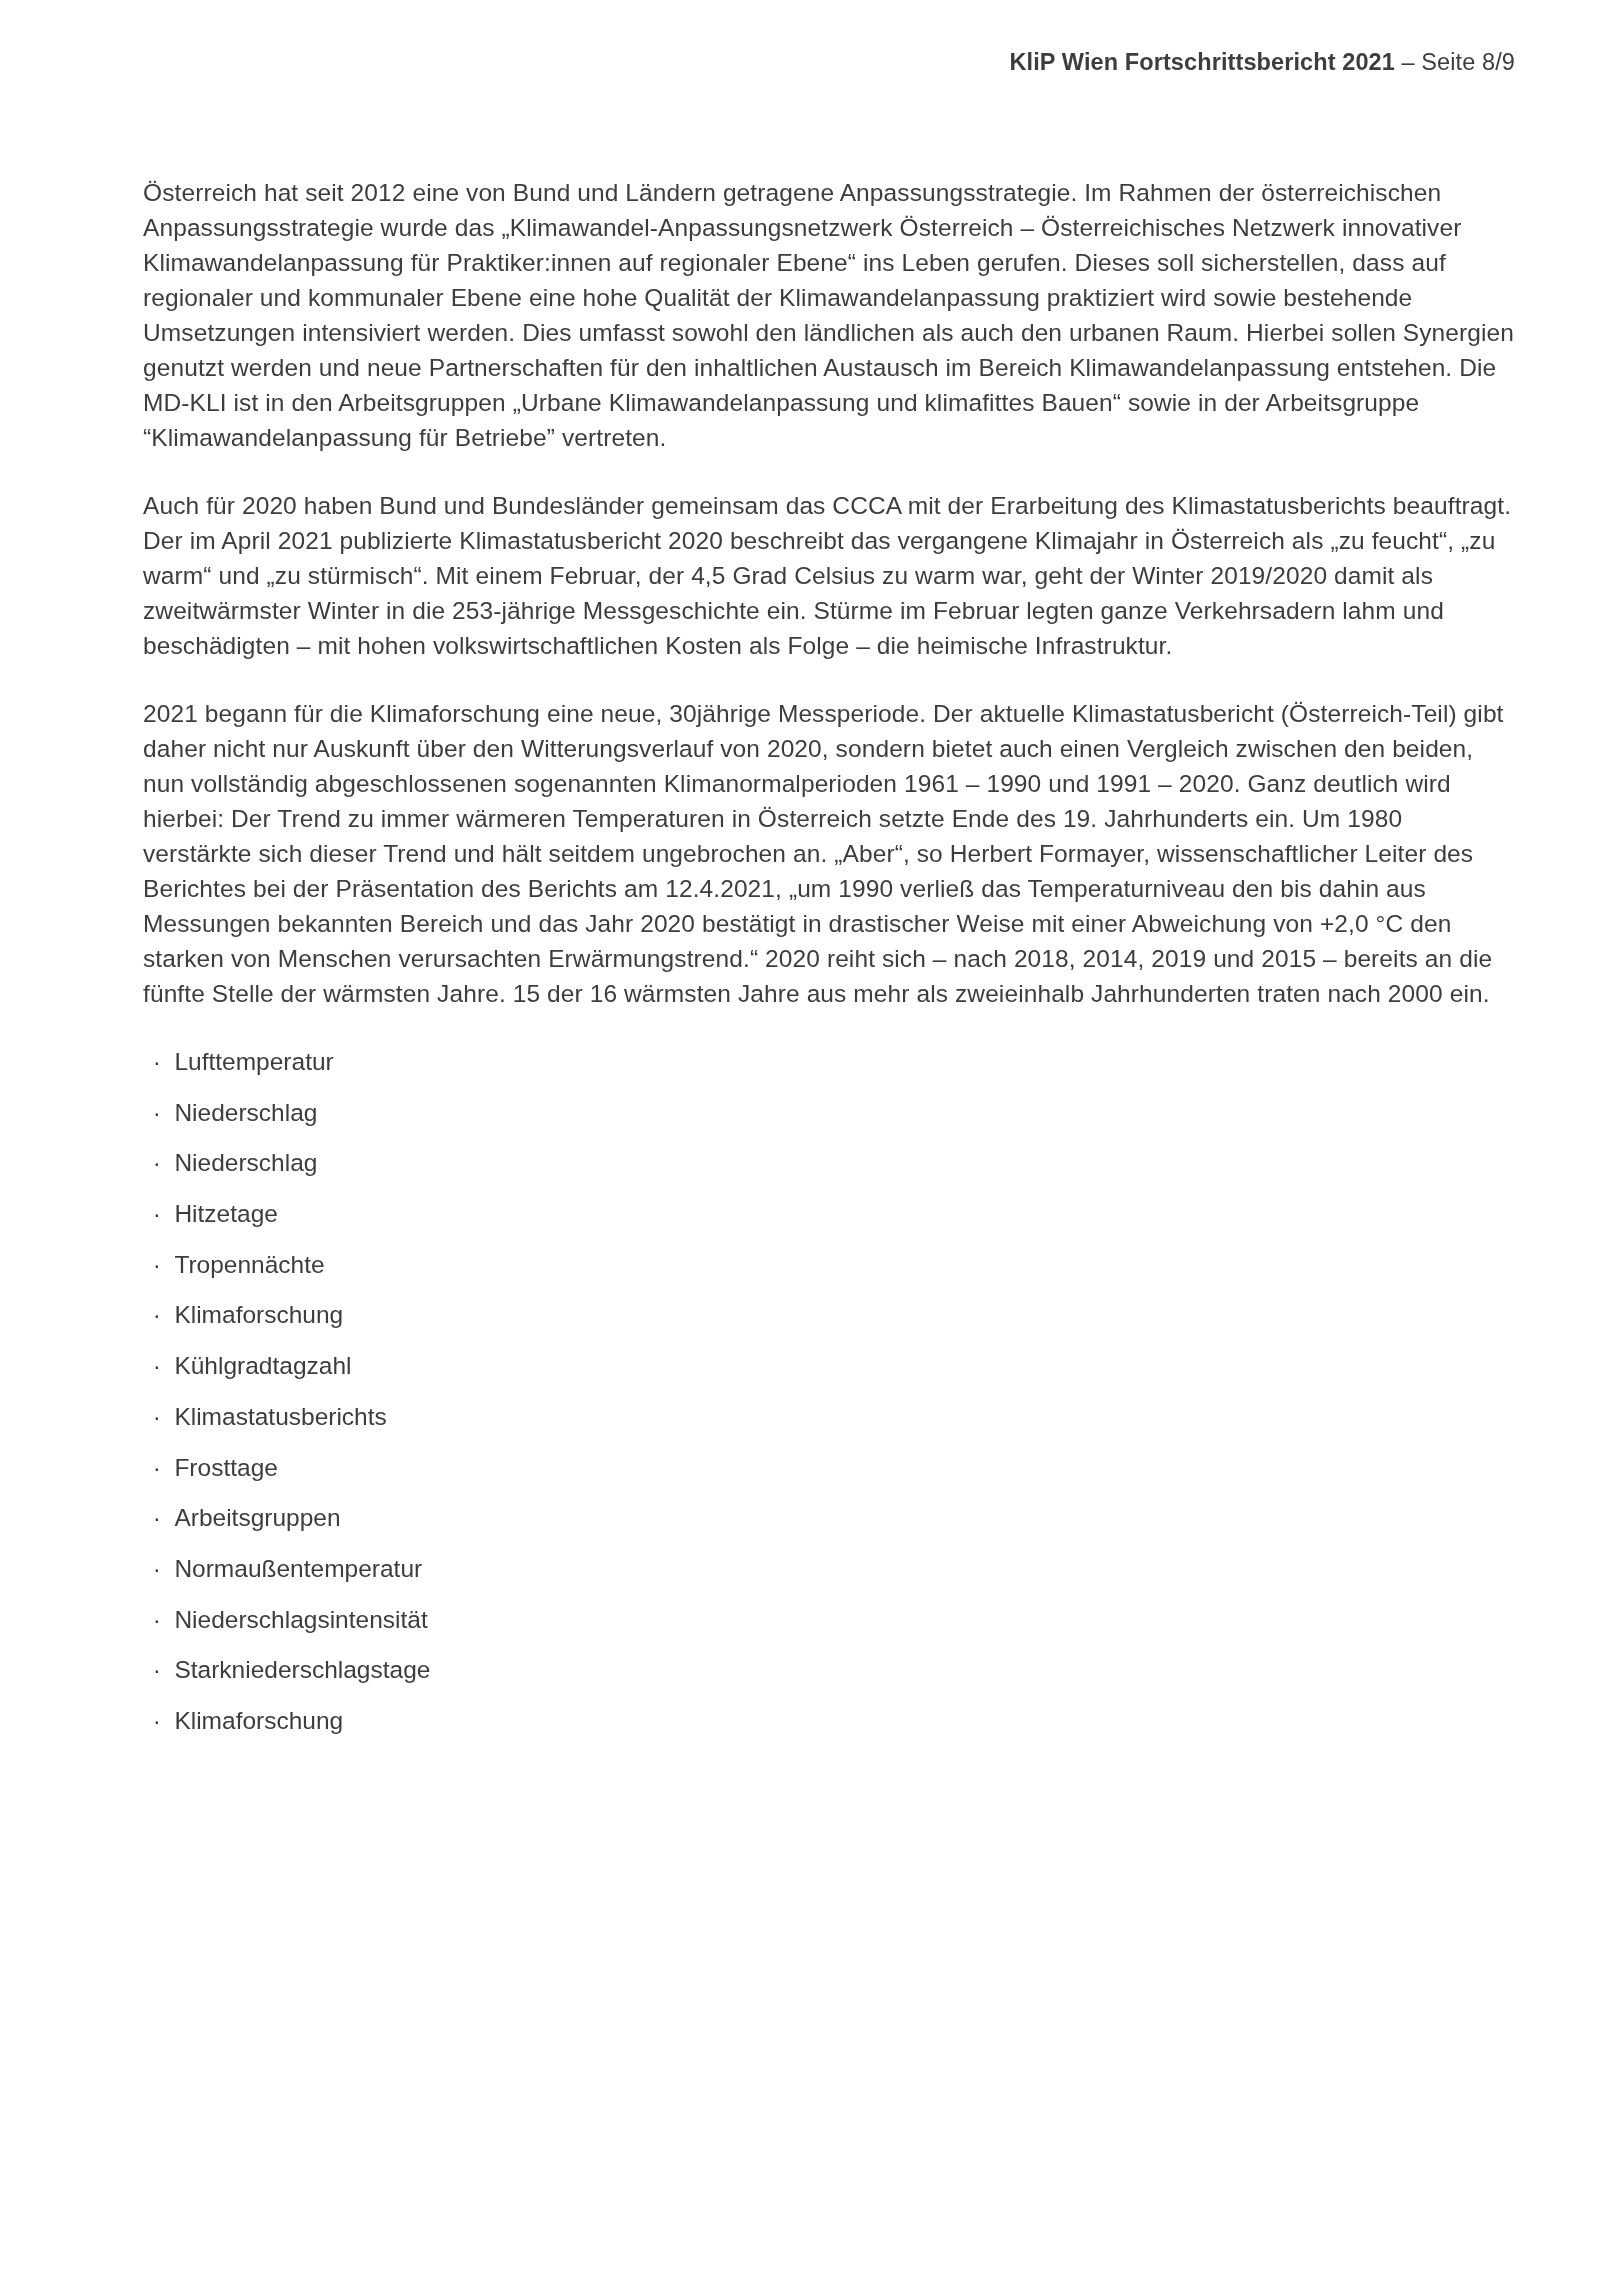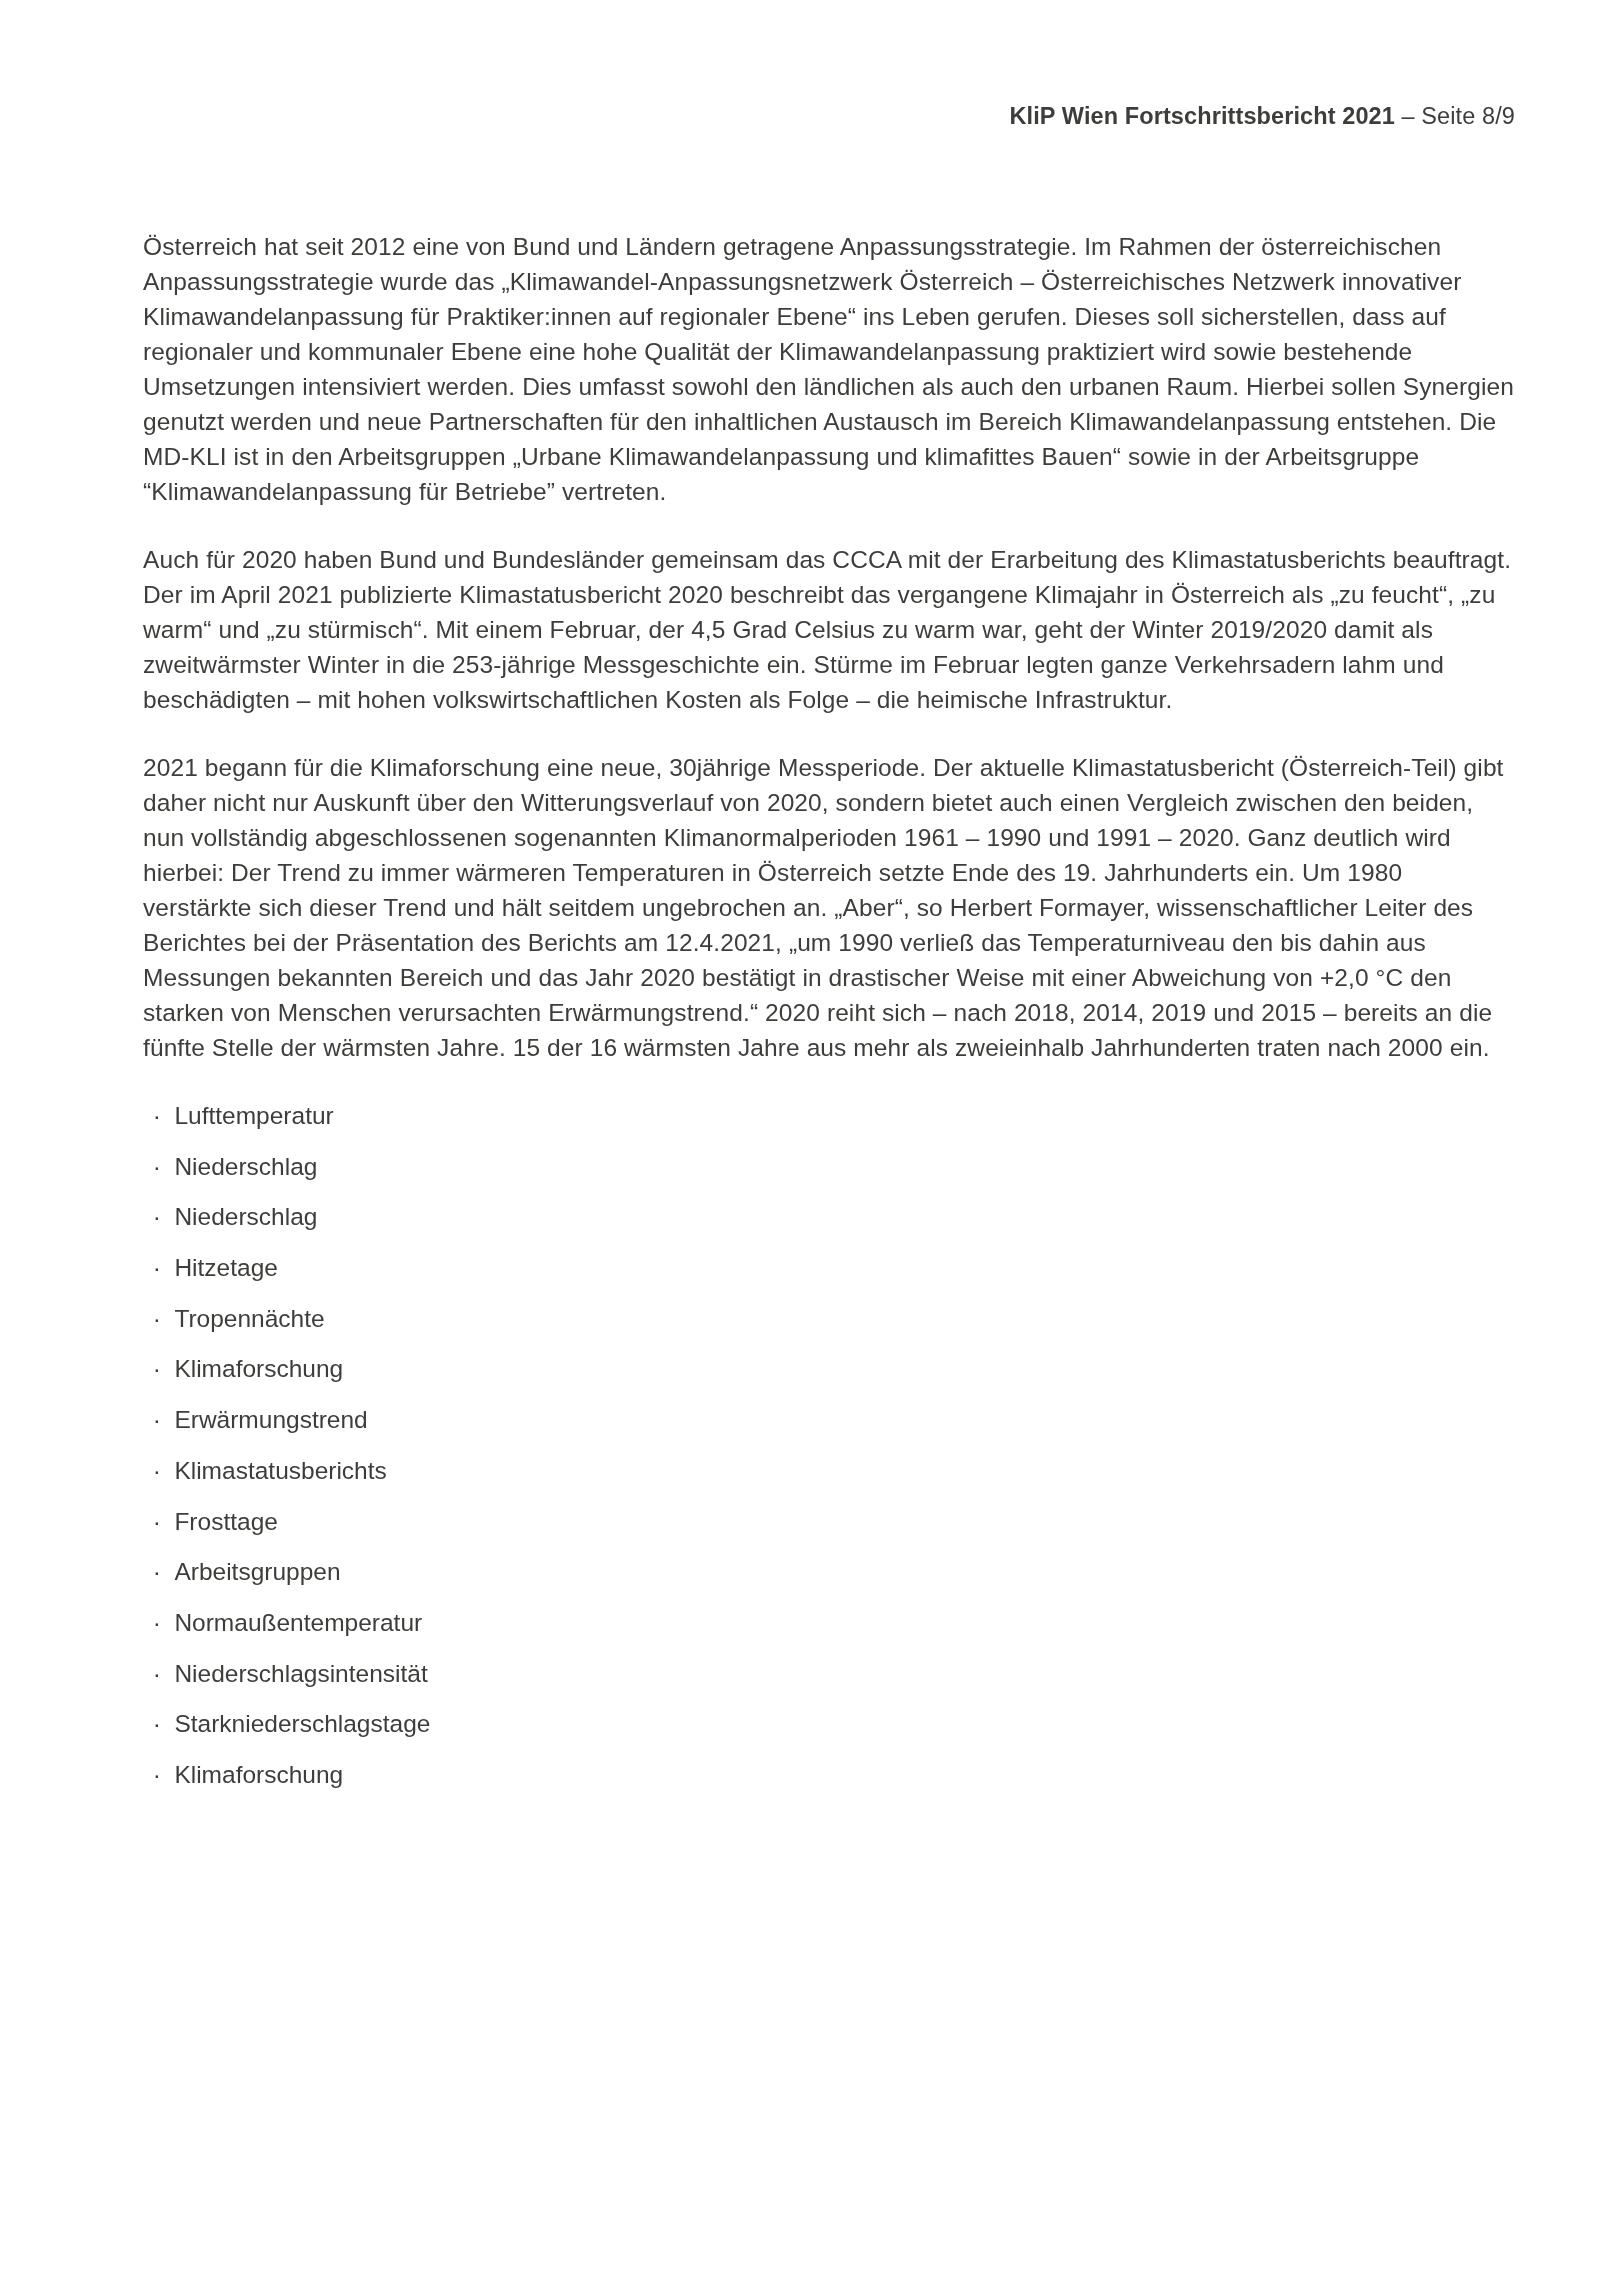--- a/index.html
+++ b/index.html
@@ -7,21 +7,21 @@
     padding: 0;
     background: #ffffff;
   }
   .page {
     position: relative;
     width: 1621px;
     height: 2293px;
     margin: 0 auto;
     background: #ffffff;
     box-sizing: border-box;
-    padding: 102px 106px 59px 123px;
+    padding: 48px 106px 59px 123px;
     font-family: "Liberation Sans", "DejaVu Sans", sans-serif;
     color: #3d3d3b;
     overflow: hidden;
   }
   .page-header {
     text-align: right;
     font-size: 23.5px;
     line-height: 29px;
     margin-bottom: 98px;
     letter-spacing: 0.1px;
@@ -103,21 +103,21 @@
       <li>
           <span class="bullet">·</span>
           <span class="li-text">Tropennächte</span>
         </li>
       <li>
           <span class="bullet">·</span>
           <span class="li-text">Klimaforschung</span>
         </li>
       <li>
           <span class="bullet">·</span>
-          <span class="li-text">Erwärmungstrend</span>
+          <span class="li-text">Kühlgradtagzahl</span>
         </li>
       <li>
           <span class="bullet">·</span>
           <span class="li-text">Klimastatusberichts</span>
         </li>
       <li>
           <span class="bullet">·</span>
           <span class="li-text">Frosttage</span>
         </li>
       <li>

